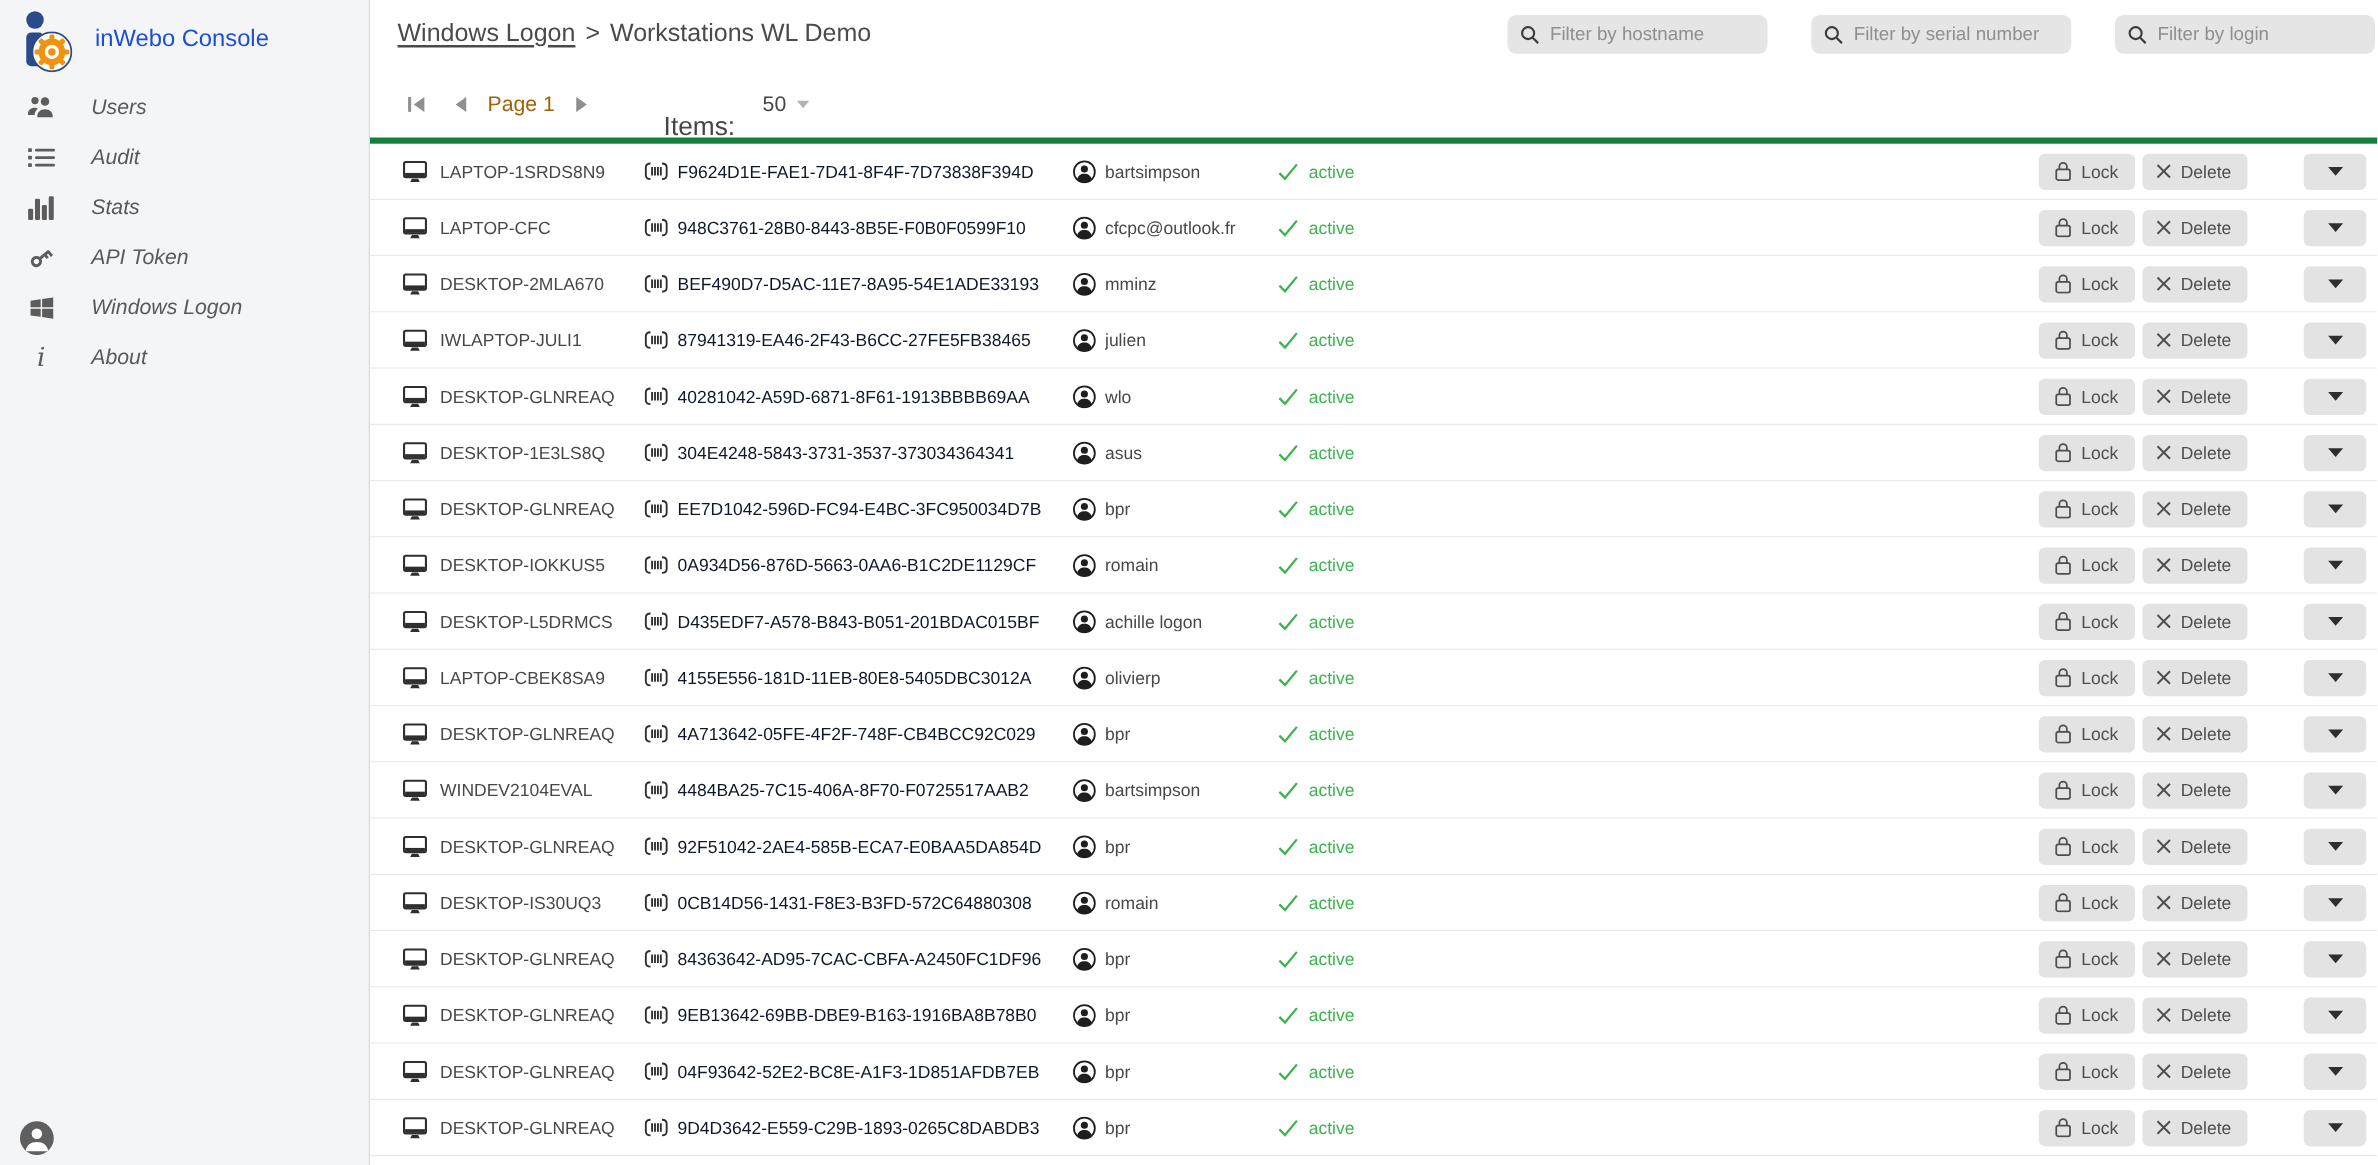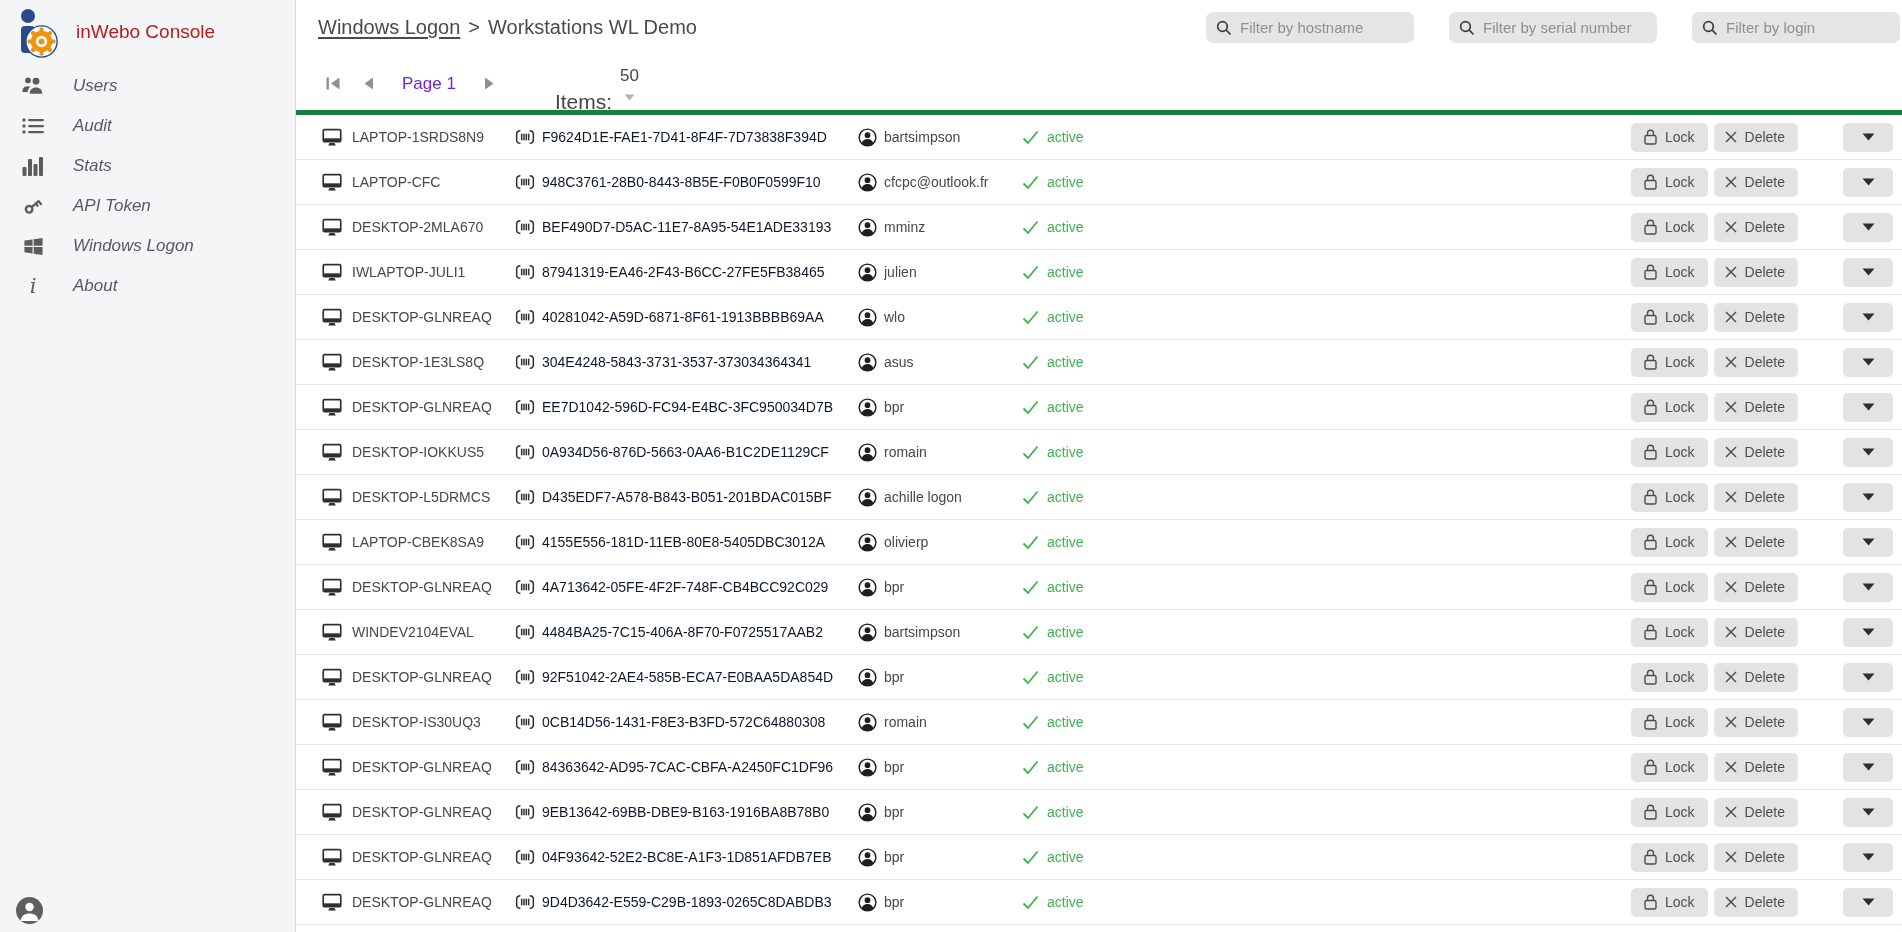--- a/index.html
+++ b/index.html
@@ -16,21 +16,21 @@
     width: 296px; min-width: 296px; height: 100%;
     background: #f4f5f6;
     border-right: 1px solid #dcdcdc;
     position: relative;
   }
   .brand { display: flex; align-items: center; gap: 18px; padding: 8px 12px 6px 12px; height: 62px; }
   .logo { position: relative; width: 46px; height: 52px; }
   .logo-dot { position: absolute; left: 9px; top: 3px; width: 14px; height: 14px; border-radius: 50%; background: #2b4a8b; }
   .logo-stem { position: absolute; left: 9px; top: 20px; width: 14px; height: 27px; border-radius: 4px; background: #2b4a8b; }
   .logo-gear { position: absolute; left: 13px; top: 19px; width: 33px; height: 33px; }
-  .brand-title { font-size: 19px; color: #b91c1c; }
+  .brand-title { font-size: 19px; color: #1d4ed8; }
 
   .nav { margin-top: 4px; }
   .nav-item {
     display: flex; align-items: center; height: 40px;
     padding-left: 20px; gap: 27px;
     font-size: 17px; color: #565a5f; cursor: pointer; font-style: italic;
   }
   .nav-icon { width: 26px; display: flex; justify-content: center; align-items: center; }
   .info-glyph { font-family: "DejaVu Serif", serif; font-size: 21px; color: #5c5c5c; line-height: 1; }
 
@@ -55,23 +55,23 @@
   }
   .filter input {
     border: none; background: transparent; outline: none;
     font-size: 15px; color: #444; width: 100%;
     font-family: "Liberation Sans", "DejaVu Sans", sans-serif;
   }
   .filter input::placeholder { color: #8f8f8f; opacity: 1; }
 
   .toolbar { height: 53px; display: flex; align-items: center; padding-left: 26px; }
   .pager-btn { background: none; border: none; cursor: pointer; display: flex; align-items: center; padding: 4px; }
-  .page-label { font-size: 17px; color: #6d28d9; margin: 0 24px; }
+  .page-label { font-size: 17px; color: #a16207; margin: 0 12px; }
   .items-label { font-size: 21px; color: #454545; margin-left: 56px; margin-top: 36px; }
-  .items-select { display: flex; align-items: center; gap: 8px; margin-left: 8px; cursor: pointer; background: none; border: none; font-family: inherit; flex-direction: column; }
+  .items-select { display: flex; align-items: center; gap: 8px; margin-left: 22px; cursor: pointer; background: none; border: none; font-family: inherit; }
   .items-value { font-size: 17px; color: #454545; }
 
   
   .table {
     flex: 1;
     border-top: 5px solid #15803d;
     box-shadow: inset 0 7px 7px -7px rgba(0,0,0,0.30);
     overflow: hidden;
   }
   .row {

